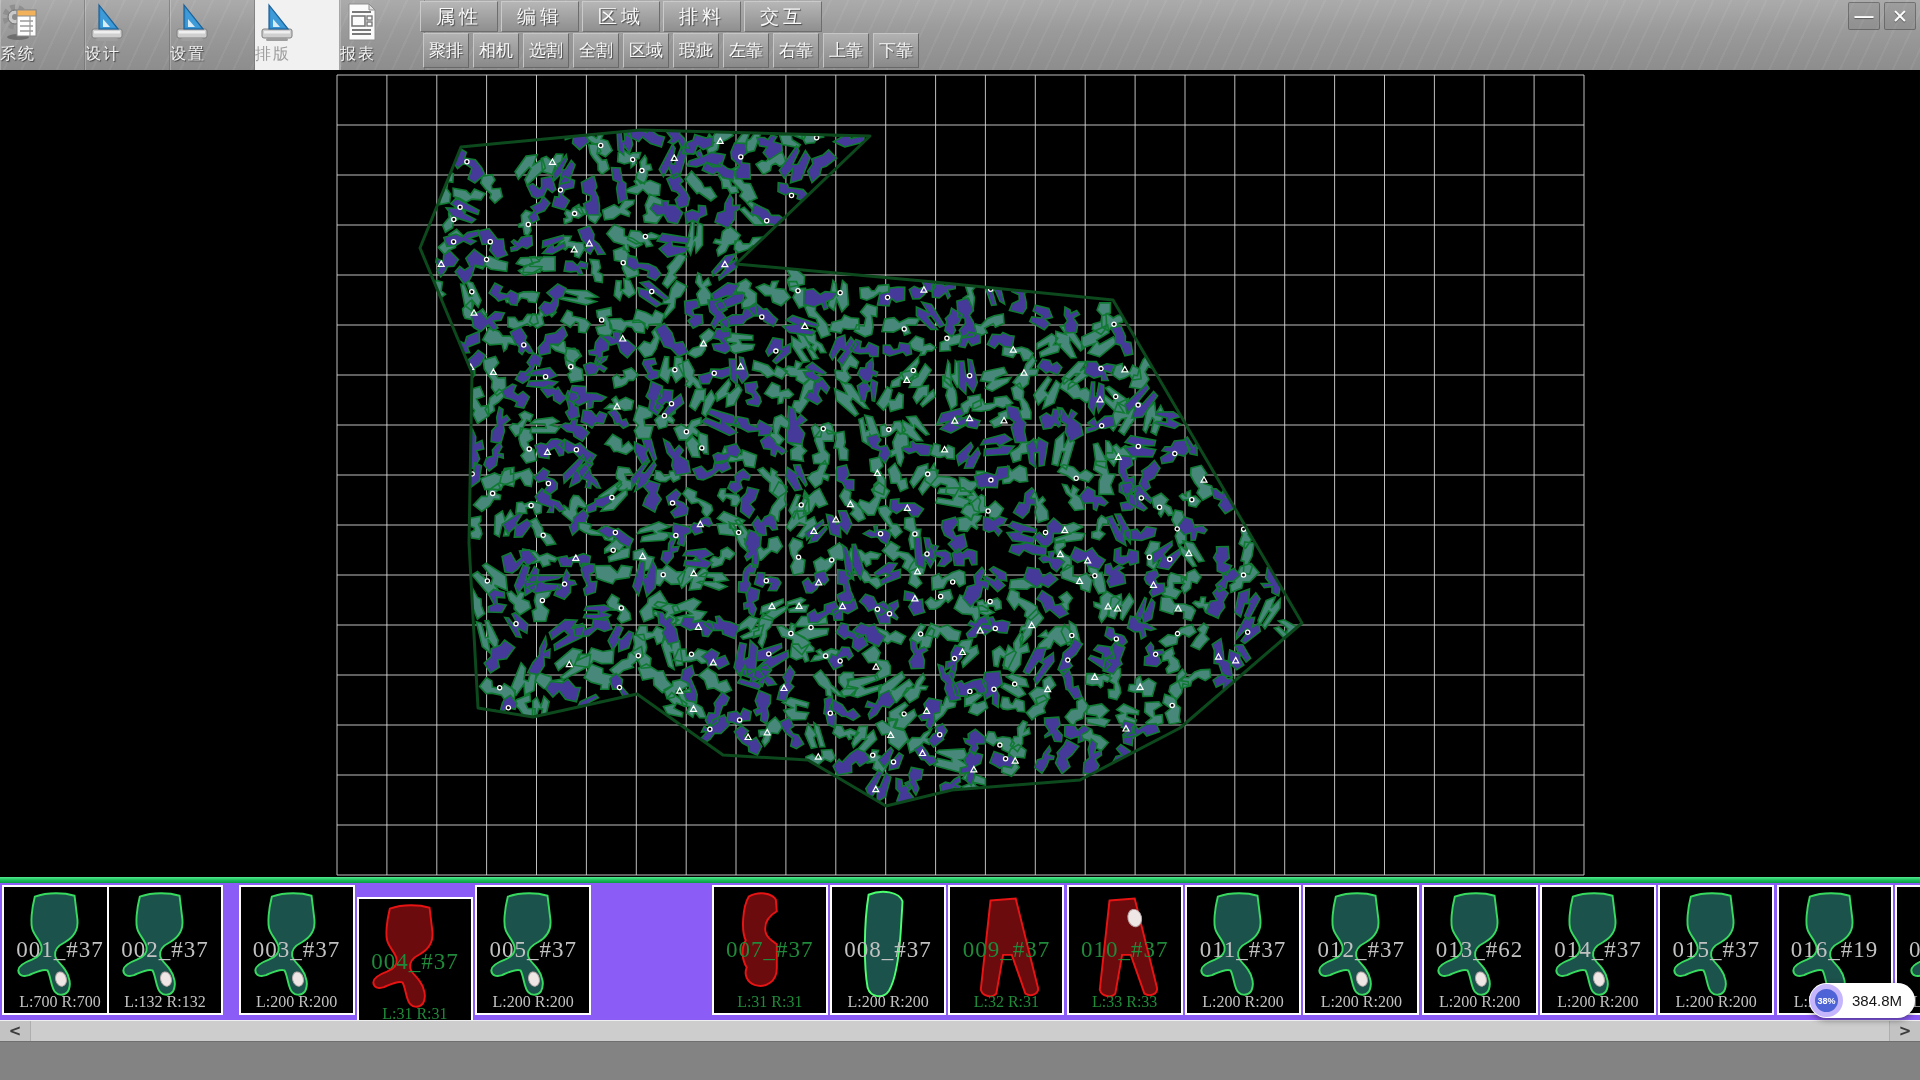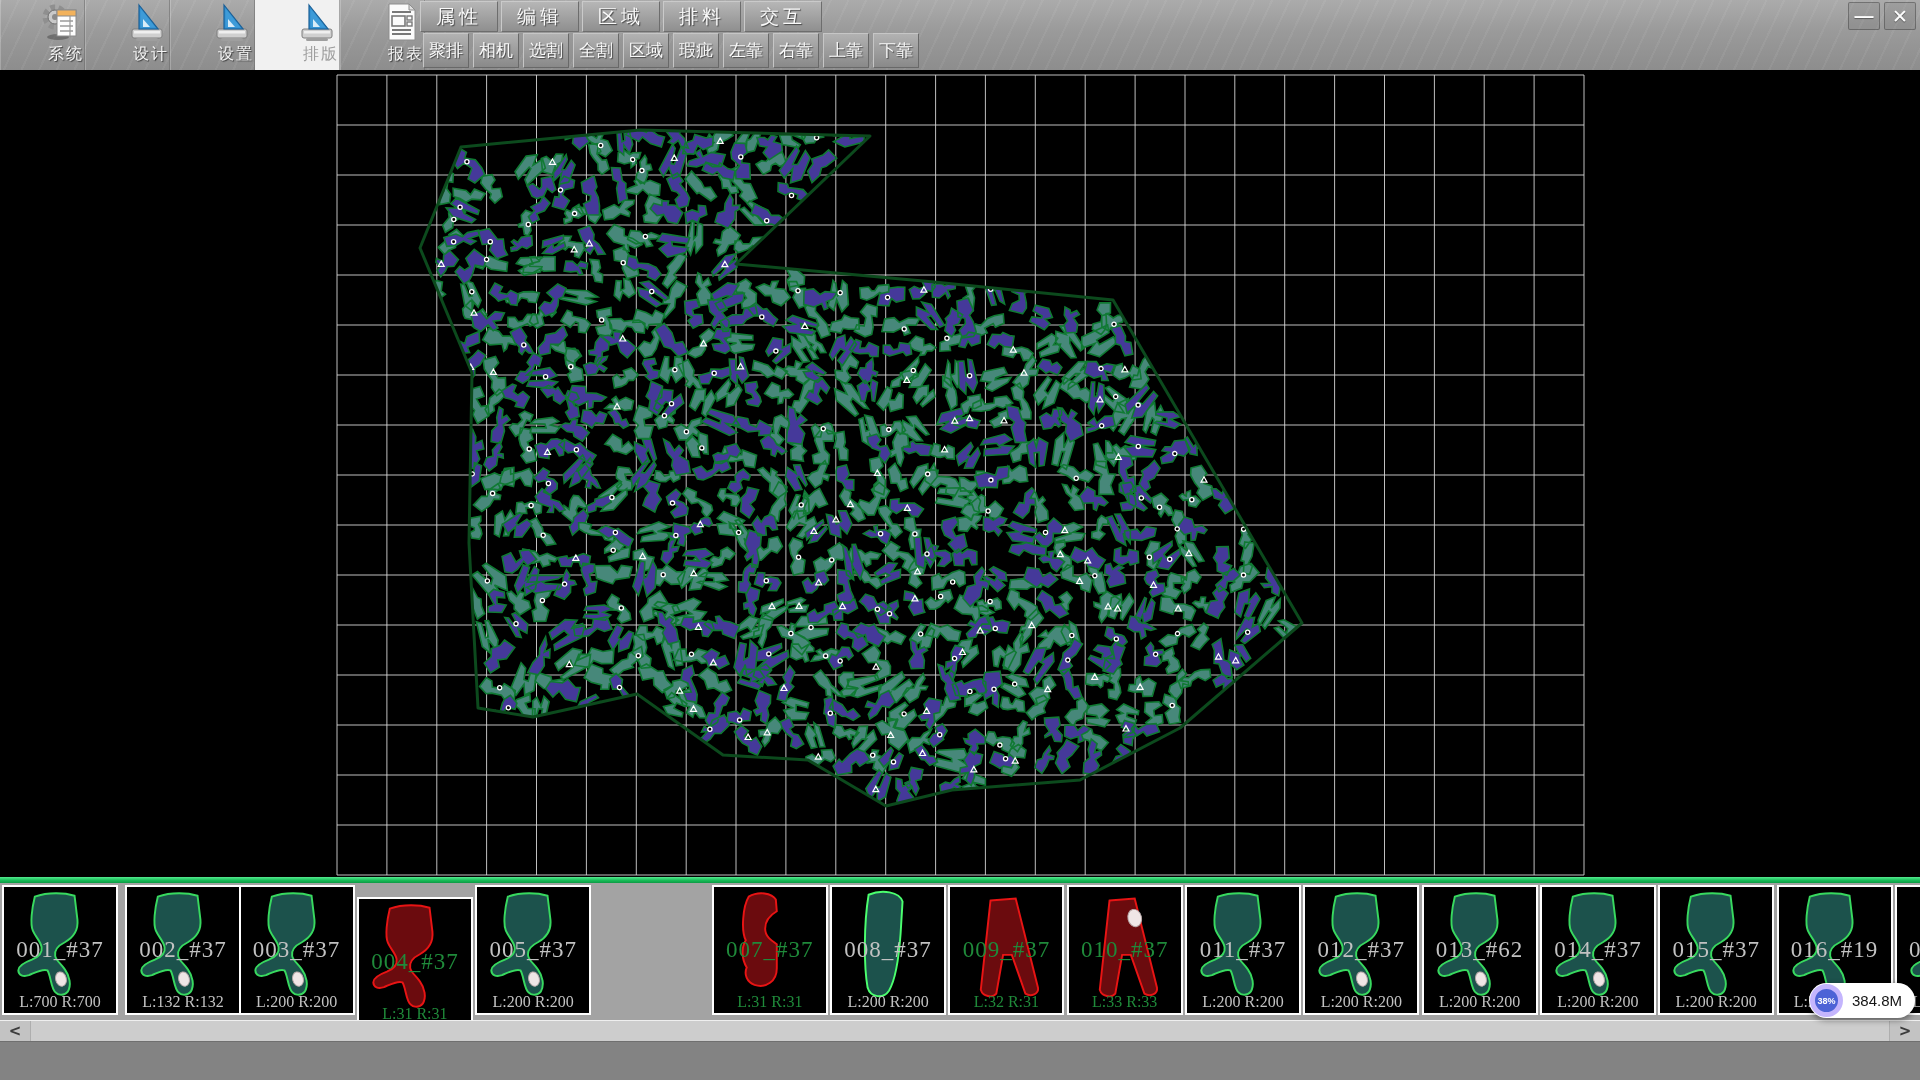--- a/index.html
+++ b/index.html
@@ -7,21 +7,21 @@
        font-family:"Liberation Sans","DejaVu Sans",sans-serif;-webkit-font-smoothing:antialiased;}
   #app{position:absolute;inset:0;}
 
   
   #toolbar{position:absolute;left:0;top:0;width:1920px;height:70px;
     background:linear-gradient(180deg,#ababab 0%,#9a9a9a 45%,#8d8d8d 100%);
     border-bottom:1px solid #2a2a2a;}
   #toolbar::after{content:"";position:absolute;inset:0;pointer-events:none;
     background:repeating-linear-gradient(115deg,rgba(255,255,255,.055) 0 2px,rgba(0,0,0,0) 2px 16px);}
   #main-buttons{position:absolute;left:0;top:0;height:70px;display:flex;z-index:3;}
-  .main-btn{width:84px;height:70px;position:relative;display:flex;flex-direction:column;align-items:flex-end;
+  .main-btn{width:84px;height:70px;position:relative;display:flex;flex-direction:column;align-items:flex-start;
     border-right:1px solid rgba(105,105,105,.55);box-shadow:inset 1px 0 0 rgba(255,255,255,.22);cursor:pointer;}
   .main-btn.active{background:#f1f1f1;box-shadow:none;}
   .main-btn .icon{width:44px;height:44px;margin-top:1px;}
   .main-btn .mlabel{font-size:16px;color:#f4f4f4;text-shadow:1px 1px 1px rgba(45,45,45,.85);
     letter-spacing:2px;margin-top:0px;line-height:18px;}
   .main-btn.active .mlabel{color:#9d9d9d;text-shadow:none;}
 
   #menu-rows{position:absolute;left:420px;top:0;height:70px;z-index:3;}
   #menu-tabs{position:absolute;left:0;top:1px;display:flex;gap:3px;}
   .menu-tab{width:76px;height:29px;display:flex;align-items:center;justify-content:center;
@@ -42,21 +42,21 @@
 
   
   #canvas-area{position:absolute;left:0;top:70px;width:1920px;height:807px;background:#000;}
   #main-svg{position:absolute;inset:0;}
 
   
   #green-divider{position:absolute;left:0;top:877px;width:1920px;height:6px;
     background:linear-gradient(180deg,#55eb90 0%,#17bd58 55%,#0d9a45 100%);}
 
   
-  #parts-panel{position:absolute;left:0;top:883px;width:1920px;height:137px;background:#a3a3a3;overflow:hidden;}
+  #parts-panel{position:absolute;left:0;top:883px;width:1920px;height:137px;background:#8b5cf6;overflow:hidden;}
   .part-cell{position:absolute;top:2px;height:130px;width:116px;border:2px solid #ffffff;
     box-sizing:border-box;background:#000;cursor:pointer;overflow:hidden;}
   .part-cell svg{position:absolute;left:0;top:0;width:100%;height:100%;}
   .part-label{position:absolute;left:0;right:0;top:50px;text-align:center;
     font-family:"Liberation Serif","DejaVu Serif",serif;font-size:23px;letter-spacing:1px;white-space:nowrap;}
   .part-lr{position:absolute;left:0;right:0;bottom:2px;text-align:center;
     font-family:"Liberation Serif","DejaVu Serif",serif;font-size:16px;white-space:nowrap;}
 
   
   #float-pill{position:absolute;left:1809px;top:983px;width:106px;height:35px;background:#fff;
@@ -197,21 +197,21 @@
 
   <div id="parts-panel">
       <div class="part-cell" style="left: 2px;">
         <svg viewBox="0 0 100 130" preserveAspectRatio="xMidYMid meet">
        <path d="M24,10 C38,5 55,6 65,9 L68,34 C69,45 64,52 55,57 C47,61 44,65 45,71 C46,76 51,79 55,85 C60,92 62,101 58,108 C54,113 46,112 43,105 C40,98 40,91 37,86 C32,84 25,88 18,91 C12,93 7,91 7,86 C7,81 13,78 21,75 C28,72 32,68 31,62 C30,56 25,52 22,45 C19,38 21,22 24,10 Z" fill="#1c524c" stroke="#38d95f" stroke-width="2"></path>
           <ellipse cx="51" cy="95" rx="5.5" ry="7.5" fill="#efe6e6" stroke="#b9a8a8" transform="rotate(-14 51 95)"></ellipse>
      </svg>
      <div class="part-label" style="color:#c2c2c2">001_#37</div>
      <div class="part-lr" style="color:#c2c2c2">L:700 R:700</div>
       </div>
-      <div class="part-cell" style="left: 125px;">
+      <div class="part-cell" style="left: 107px;">
         <svg viewBox="0 0 100 130" preserveAspectRatio="xMidYMid meet">
        <path d="M24,10 C38,5 55,6 65,9 L68,34 C69,45 64,52 55,57 C47,61 44,65 45,71 C46,76 51,79 55,85 C60,92 62,101 58,108 C54,113 46,112 43,105 C40,98 40,91 37,86 C32,84 25,88 18,91 C12,93 7,91 7,86 C7,81 13,78 21,75 C28,72 32,68 31,62 C30,56 25,52 22,45 C19,38 21,22 24,10 Z" fill="#1c524c" stroke="#38d95f" stroke-width="2"></path>
           <ellipse cx="51" cy="95" rx="5.5" ry="7.5" fill="#efe6e6" stroke="#b9a8a8" transform="rotate(-14 51 95)"></ellipse>
      </svg>
      <div class="part-label" style="color:#c2c2c2">002_#37</div>
      <div class="part-lr" style="color:#c2c2c2">L:132 R:132</div>
       </div>
       <div class="part-cell" style="left: 238.6px;">
         <svg viewBox="0 0 100 130" preserveAspectRatio="xMidYMid meet">
        <path d="M24,10 C38,5 55,6 65,9 L68,34 C69,45 64,52 55,57 C47,61 44,65 45,71 C46,76 51,79 55,85 C60,92 62,101 58,108 C54,113 46,112 43,105 C40,98 40,91 37,86 C32,84 25,88 18,91 C12,93 7,91 7,86 C7,81 13,78 21,75 C28,72 32,68 31,62 C30,56 25,52 22,45 C19,38 21,22 24,10 Z" fill="#1c524c" stroke="#38d95f" stroke-width="2"></path>

